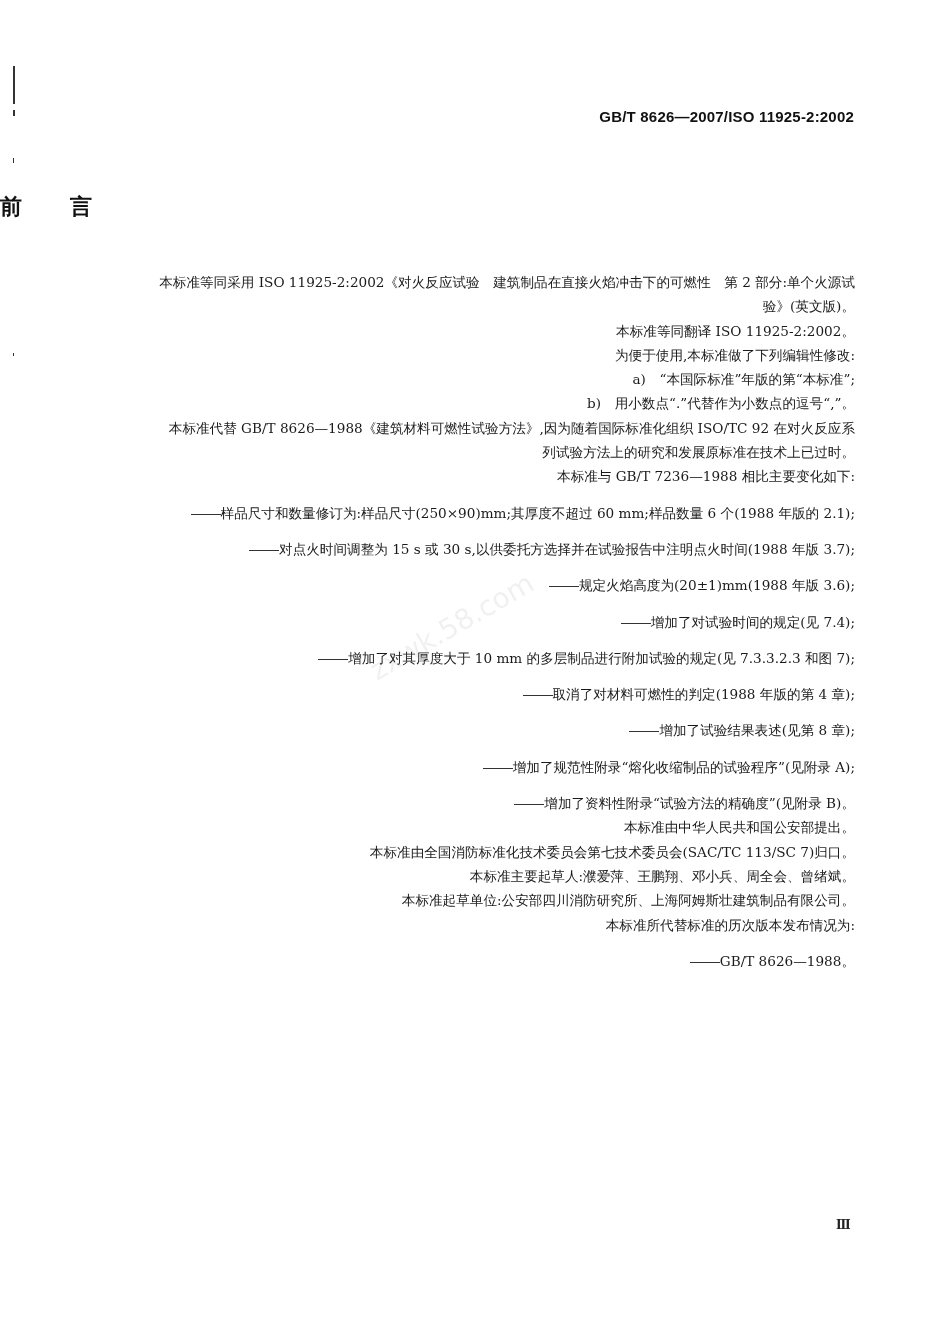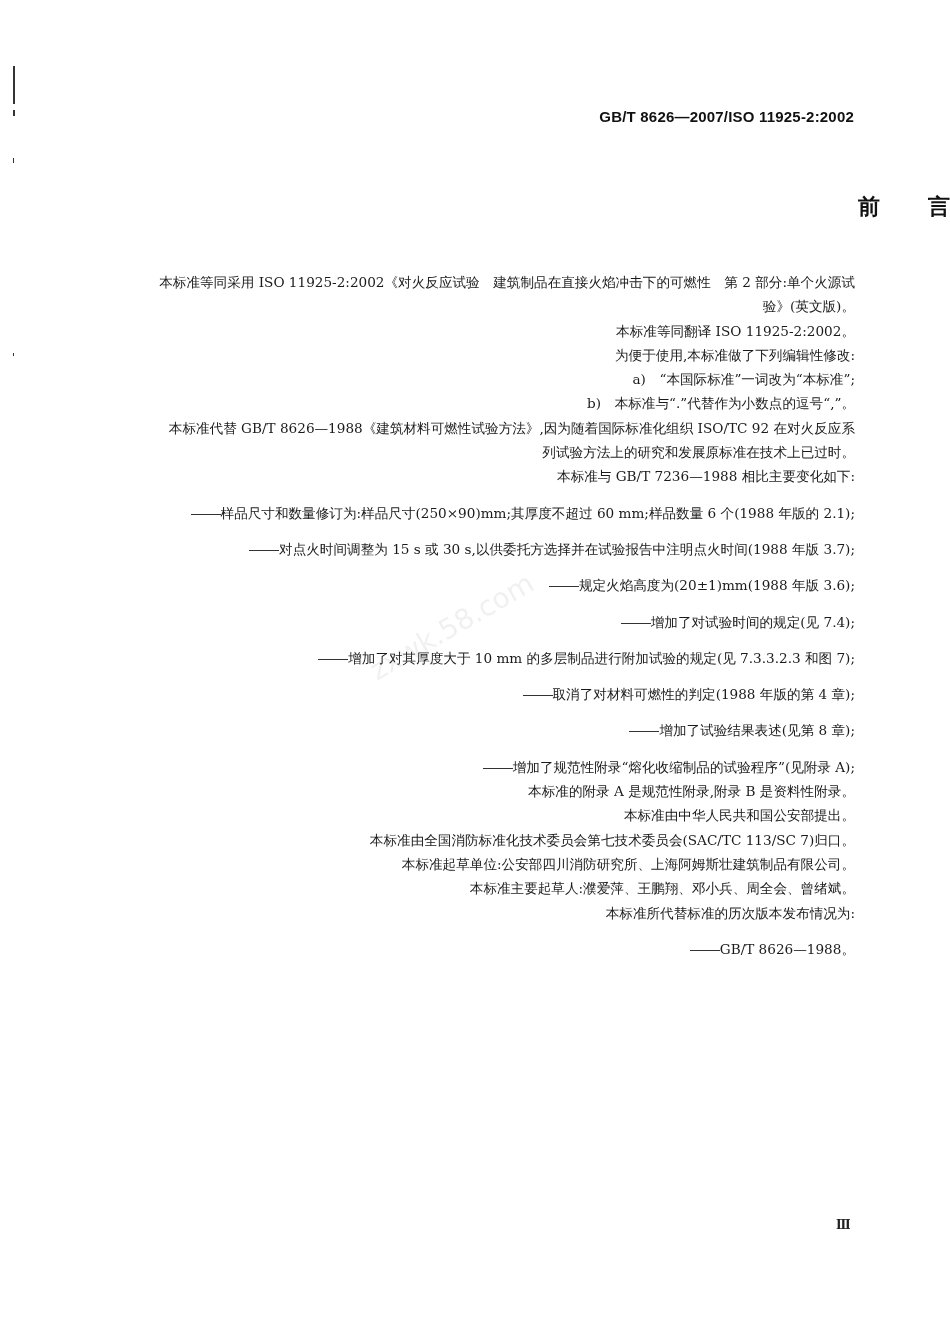--- a/index.html
+++ b/index.html
@@ -8,21 +8,21 @@
     font-family: "DejaVu Serif", "Liberation Serif", serif;
     color: #1a1a1a;
   }
   .scan-mark { position: absolute; left: 13px; width: 2px; background: #333; }
   .header-code {
     position: absolute; right: 96px; top: 108px;
     font-family: "Liberation Sans", "DejaVu Sans", sans-serif;
     font-size: 15px; font-weight: bold; letter-spacing: 0.2px; color: #111; text-align: right;
   }
   .title {
-    position: absolute; left: 0; width: 950px; top: 192px; text-align: right;
+    position: absolute; left: 0; width: 950px; top: 192px; text-align: left;
     font-family: "DejaVu Sans", sans-serif; font-size: 22px; font-weight: bold;
     letter-spacing: 0; color: #111;
   }
   .title span.gap { display: inline-block; width: 48px; }
   .body-text {
     position: absolute; left: 130px; top: 270px; width: 725px;
     font-size: 13.6px; line-height: 24.3px; color: #1a1a1a;
   }
   .p { margin: 0; text-indent: 2em; text-align: right; }
   .p.item { padding-left: 2em; text-indent: 0; }
@@ -53,34 +53,34 @@
 <div class="title">
   <span>前</span><span class="gap"></span><span>言</span>
 </div>
 
 <div class="watermark">zxwk.58.com</div>
 
 <div class="body-text" id="body-text">
     <p class="p">本标准等同采用 ISO 11925-2:2002《对火反应试验　建筑制品在直接火焰冲击下的可燃性　第 2 部分:单个火源试验》(英文版)。</p>
     <p class="p">本标准等同翻译 ISO 11925-2:2002。</p>
     <p class="p">为便于使用,本标准做了下列编辑性修改:</p>
-    <p class="p item">a)　“本国际标准”一词改为“本标准”;</p>
-    <p class="p item">b)　本标准与“.”代替作为小数点的逗号“,”。</p>
+    <p class="p item">a)　“本国际标准”年版的第“本标准”;</p>
+    <p class="p item">b)　用小数点“.”代替作为小数点的逗号“,”。</p>
     <p class="p">本标准代替 GB/T 8626—1988《建筑材料可燃性试验方法》,因为随着国际标准化组织 ISO/TC 92 在对火反应系列试验方法上的研究和发展原标准在技术上已过时。</p>
     <p class="p">本标准与 GB/T 7236—1988 相比主要变化如下:</p>
     <p class="p dash"><span class="lead"><span class="dashline"></span></span><span>样品尺寸和数量修订为:样品尺寸(250×90)mm;其厚度不超过 60 mm;样品数量 6 个(1988 年版的 2.1);</span></p>
     <p class="p dash"><span class="lead"><span class="dashline"></span></span><span>对点火时间调整为 15 s 或 30 s,以供委托方选择并在试验报告中注明点火时间(1988 年版 3.7);</span></p>
     <p class="p dash"><span class="lead"><span class="dashline"></span></span><span>规定火焰高度为(20±1)mm(1988 年版 3.6);</span></p>
     <p class="p dash"><span class="lead"><span class="dashline"></span></span><span>增加了对试验时间的规定(见 7.4);</span></p>
     <p class="p dash"><span class="lead"><span class="dashline"></span></span><span>增加了对其厚度大于 10 mm 的多层制品进行附加试验的规定(见 7.3.3.2.3 和图 7);</span></p>
     <p class="p dash"><span class="lead"><span class="dashline"></span></span><span>取消了对材料可燃性的判定(1988 年版的第 4 章);</span></p>
     <p class="p dash"><span class="lead"><span class="dashline"></span></span><span>增加了试验结果表述(见第 8 章);</span></p>
     <p class="p dash"><span class="lead"><span class="dashline"></span></span><span>增加了规范性附录“熔化收缩制品的试验程序”(见附录 A);</span></p>
-    <p class="p">本标准的附录 A 是规范性附录,附录 B 是资料性附录。</p>
+    <p class="p dash"><span class="lead"><span class="dashline"></span></span><span>增加了资料性附录“试验方法的精确度”(见附录 B)。</span></p>
     <p class="p">本标准由中华人民共和国公安部提出。</p>
     <p class="p">本标准由全国消防标准化技术委员会第七技术委员会(SAC/TC 113/SC 7)归口。</p>
+    <p class="p">本标准主要起草人:濮爱萍、王鹏翔、邓小兵、周全会、曾绪斌。</p>
     <p class="p">本标准起草单位:公安部四川消防研究所、上海阿姆斯壮建筑制品有限公司。</p>
-    <p class="p">本标准主要起草人:濮爱萍、王鹏翔、邓小兵、周全会、曾绪斌。</p>
     <p class="p">本标准所代替标准的历次版本发布情况为:</p>
     <p class="p dash"><span class="lead"><span class="dashline"></span></span><span>GB/T 8626—1988。</span></p>
   </div>
 
 <div class="page-number">Ⅲ</div>
 
 </body></html>

